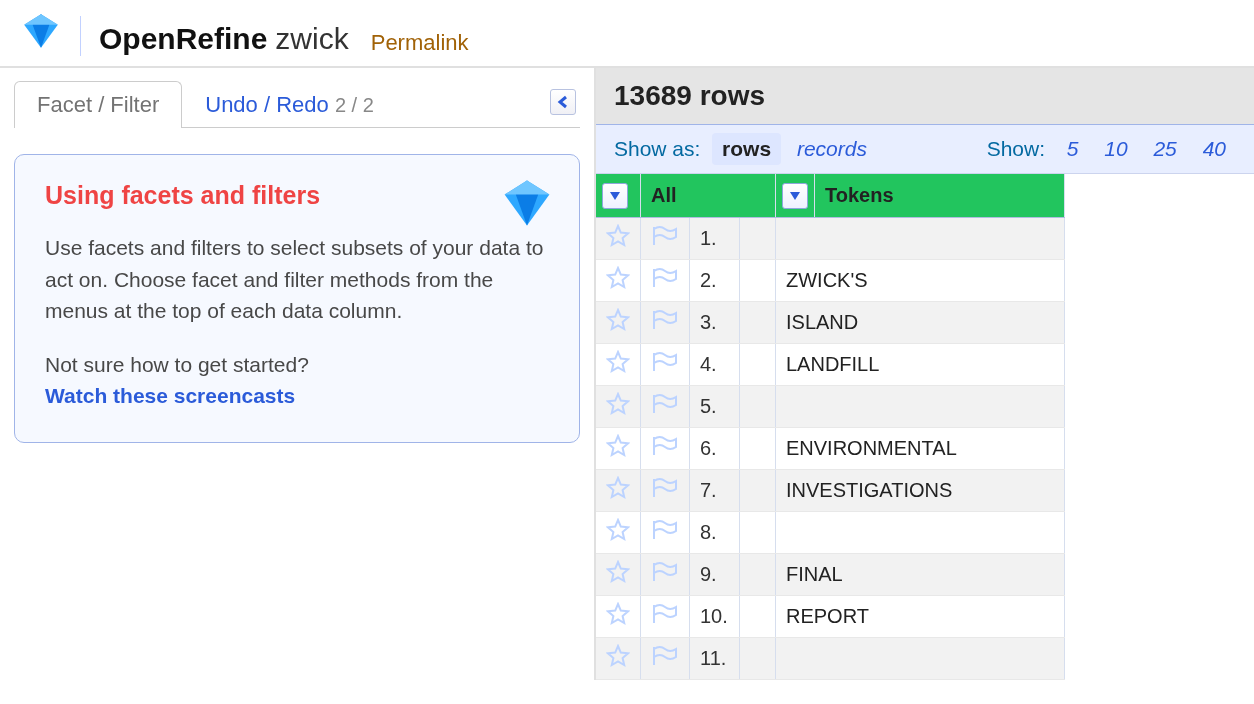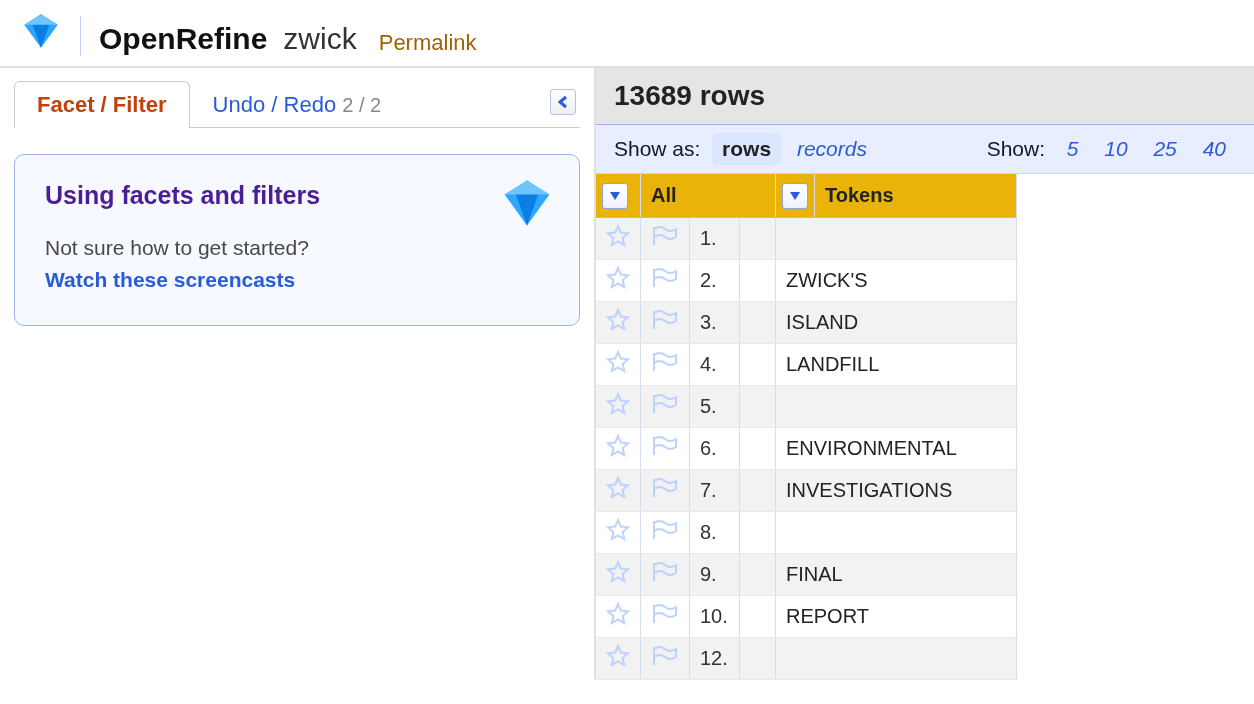--- a/index.html
+++ b/index.html
@@ -28,21 +28,20 @@
     font-size: 30px;
     font-weight: bold;
     color: #111;
     margin-right: 8px;
   }
   .project-name {
     font-size: 30px;
     font-weight: 300;
     color: #333;
     margin-right: 22px;
-    margin-left: 8px;
   }
   .permalink {
     font-size: 22px;
     color: #a16207;
     cursor: pointer;
   }
   
   .split {
     display: flex;
   }
@@ -66,22 +65,22 @@
   .tab {
     padding: 10px 22px;
     font-size: 22px;
     cursor: pointer;
     border: 1px solid transparent;
     border-bottom: none;
     position: relative;
     top: 1px;
   }
   .tab.active {
-    font-weight: bold;
-    color: #c2410c;
+    font-weight: normal;
+    color: #737373;
     border-color: #ccc;
     border-radius: 6px 6px 0 0;
     background: #fff;
   }
   .tab.inactive {
     color: #2b5bd9;
   }
   .tab .count {
     color: #888;
     font-weight: normal;
@@ -110,21 +109,21 @@
     position: relative;
   }
   .help-box .diamond {
     position: absolute;
     top: 20px;
     right: 24px;
   }
   .help-title {
     font-size: 25px;
     font-weight: bold;
-    color: #4c1d95;
+    color: #ef4444;
     margin-bottom: 22px;
   }
   .help-text {
     font-size: 21px;
     color: #484848;
     line-height: 1.5;
     margin-bottom: 22px;
   }
   .help-text-2 {
     font-size: 21px;
@@ -150,21 +149,21 @@
     color: #222;
   }
   .rows-controls {
     background: #e8eeff;
     padding: 8px 18px;
     display: flex;
     align-items: center;
     font-size: 21px;
     border-bottom: 1px solid #ccd4ee;
   }
-  .rows-controls .label { color: #0f172a; }
+  .rows-controls .label { color: #0369a1; }
   .rows-controls .opt {
     padding: 4px 10px;
     cursor: pointer;
     border-radius: 4px;
   }
   .rows-controls .opt.selected {
     font-weight: bold;
     color: #222;
     background: #dde6ff;
   }
@@ -176,21 +175,21 @@
   }
   table.data th, table.data td {
     border-right: 1px solid #d6deee;
     border-bottom: 1px solid #e8e8e8;
     padding: 6px 10px;
     text-align: left;
     font-size: 20px;
     vertical-align: middle;
   }
   table.data thead th {
-    background: #eab308;
+    background: #22c55e;
     font-weight: bold;
     padding: 10px 10px;
     border-bottom: 1px solid #b0bde0;
   }
   table.data thead th.dropdown-cell {
     width: 36px;
     padding: 6px;
   }
   .dropdown-btn {
     border: 1px solid #8fa6dd;
@@ -199,21 +198,21 @@
     width: 26px;
     height: 26px;
     display: flex;
     align-items: center;
     justify-content: center;
     cursor: pointer;
   }
   table.data tbody tr.alt { background: #f2f2f2; }
   .star-cell, .flag-cell { width: 40px; text-align: center; padding: 4px 6px; }
   .idx-cell { width: 50px; text-align: left; color: #333; }
-  .token-cell { width: 202px; }
+  .token-cell { width: 250px; }
   .star {
     display: inline-block;
     cursor: pointer;
   }
   .flag {
     display: inline-block;
     cursor: pointer;
   }
 </style>
 </head>
@@ -253,20 +252,21 @@
 
     <div class="help-box">
       <span class="diamond">
         <svg width="56" height="56" viewBox="0 0 40 40">
           <polygon points="20,4 36,14 20,36 4,14" fill="#2ea8ff"></polygon>
           <polygon points="20,4 28,14 20,36 12,14" fill="#0b7de6"></polygon>
           <polygon points="4,14 36,14 20,4" fill="#6fc6ff"></polygon>
         </svg>
       </span>
       <div class="help-title">Using facets and filters</div>
+      <div class="help-text">Use facets and filters to select subsets of your data to act on. Choose facet and filter methods from the menus at the top of each data column.</div>
       <div class="help-text-2">Not sure how to get started?</div>
       <div class="help-link">Watch these screencasts</div>
     </div>
   </div>
 
   <div class="right-panel">
     <div class="rows-header">
       <span class="rows-count">13689 rows</span>
     </div>
     <div class="rows-controls">
@@ -419,20 +419,20 @@
             <td style="width: 36px;"></td>
             <td class="token-cell" colspan="2">REPORT</td>
           </tr>
           <tr class="alt">
             <td class="star-cell"><span class="star"><svg width="24" height="24" viewBox="0 0 24 24">
                   <polygon points="12,2 14.8,8.6 22,9.3 16.6,14 18.2,21 12,17.3 5.8,21 7.4,14 2,9.3 9.2,8.6" fill="none" stroke="#bcd3ff" stroke-width="2"></polygon>
                 </svg></span></td>
             <td class="flag-cell"><span class="flag"><svg width="28" height="24" viewBox="0 0 28 24">
                   <path d="M3 3 L3 21 M3 5 Q9 1 14 5 Q19 9 25 5 L25 13 Q19 17 14 13 Q9 9 3 13 Z" fill="none" stroke="#bcd3ff" stroke-width="2"></path>
                 </svg></span></td>
-            <td class="idx-cell">12.</td>
+            <td class="idx-cell">11.</td>
             <td style="width: 36px;"></td>
             <td class="token-cell" colspan="2"></td>
           </tr>
         </tbody>
     </table>
   </div>
 </div>
 
 </body></html>

